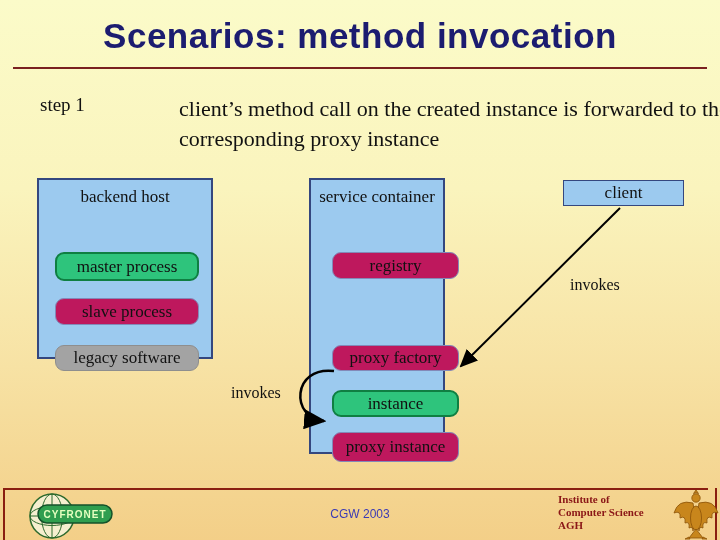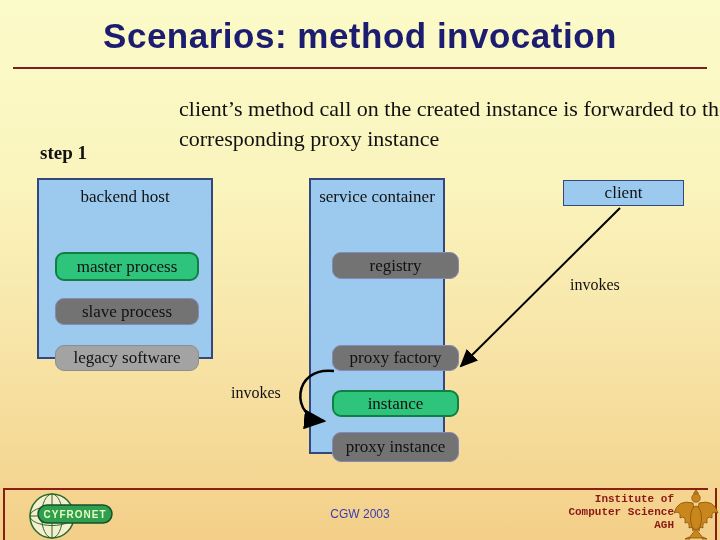--- a/index.html
+++ b/index.html
@@ -12,40 +12,40 @@
     position:absolute; top:16px; left:0; width:720px; text-align:center;
     font-family:"Liberation Sans", sans-serif; font-weight:bold;
     font-size:35px; color:#1c1c70; letter-spacing:0.5px;
   }
   .title-rule{
     position:absolute; top:67px; left:13px; width:694px; height:2px;
     background:#7a2020;
   }
   .step-label{
     position:absolute; left:40px; top:94px;
-    font-weight:bold; font-size:19px; color:#111;margin-top:48px;
+    font-weight:normal; font-size:19px; color:#111;
   }
   .step-text{
     position:absolute; left:140px; top:94px; width:556px;
     font-size:22px; line-height:30px; color:#111;margin-left:39px;
   }
   .groupbox{
     position:absolute; background:#9ccaef; border:2px solid #34477f; box-sizing:border-box;
   }
   .groupbox .gtitle{
     position:absolute; top:7px; left:0; width:100%; text-align:center;
     font-size:17px; color:#111;
   }
   .node{
     position:absolute; box-sizing:border-box; border-radius:9px;
     display:flex; align-items:center; justify-content:center;
     font-size:17px; color:#111;margin-top:27px;
   }
   .node.green   {background:#2ec47c; border:2px solid #0f7f42;}
-  .node.lavender{background:#737373; border:1.5px solid #8389b8;}
+  .node.lavender{background:#be185d; border:1.5px solid #8389b8;}
   .node.gray    {background:#a3a3a3; border:1.5px solid #8e8e8e;}
   .bh{left:37px; top:178px; width:176px; height:181px;}
   .bh .n1{left:16px; top:45px;  width:144px; height:29px;}
   .bh .n2{left:16px; top:91px;  width:144px; height:27px;}
   .bh .n3{left:16px; top:138px; width:144px; height:26px;}
   .sc{left:309px; top:178px; width:136px; height:276px;}
   .sc .n1{left:21px; top:45px;  width:127px; height:27px;}
   .sc .n2{left:21px; top:91px;  width:127px; height:28px;}
   .sc .n3{left:21px; top:138px; width:127px; height:26px;}
   .sc .n4{left:21px; top:183px; width:127px; height:27px;}
@@ -62,22 +62,22 @@
   .arrows{position:absolute; left:0; top:0; pointer-events:none;}
   .footer-line{position:absolute; background:#8a1e10;}
   .fl-h{left:4px; top:488px; width:704px; height:2px;}
   .fl-vl{left:3px; top:488px; width:2px; height:52px;}
   .fl-vr{left:715px; top:488px; width:2px; height:52px;}
   .conference{
     position:absolute; left:0; top:507px; width:720px; text-align:center;
     font-family:"Liberation Sans", sans-serif; font-size:12px; color:#3a3ab5;
   }
   .institute{
-    position:absolute; left:558px; top:493px; width:116px; text-align:right;
-    font-family:Liberation Mono, monospace; font-weight:bold;
+    position:absolute; left:558px; top:493px; width:116px; text-align:left;
+    font-family:Liberation Serif, serif; font-weight:bold;
     font-size:11px; line-height:13px; color:#8b1717;
   }
   .cyfronet{position:absolute; left:18px; top:492px;}
   .eagle{position:absolute; left:672px; top:489px;}
 </style>
 </head>
 <body>
 
 <div class="slide">
 

